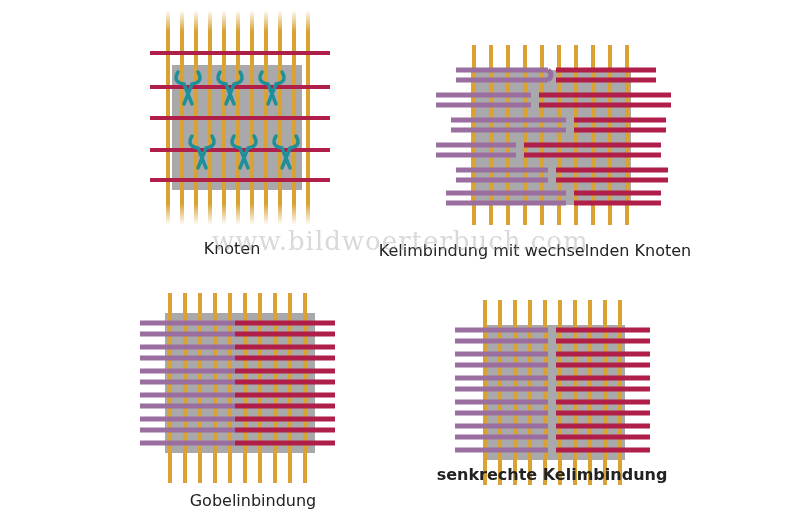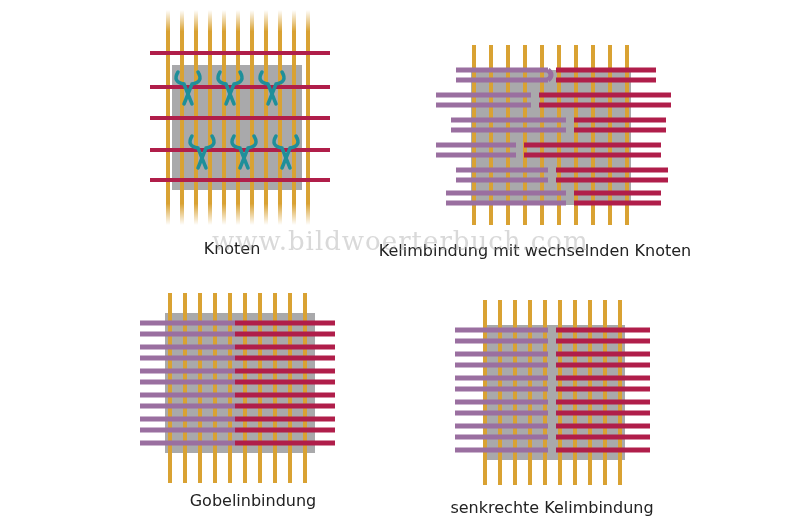--- a/index.html
+++ b/index.html
@@ -179,15 +179,15 @@
         <line x1="101" y1="113" x2="195" y2="113" stroke="#b01e4a"></line>
       <line x1="0" y1="126" x2="93" y2="126" stroke="#9a6fa0"></line>
         <line x1="101" y1="126" x2="195" y2="126" stroke="#b01e4a"></line>
       <line x1="0" y1="137" x2="93" y2="137" stroke="#9a6fa0"></line>
         <line x1="101" y1="137" x2="195" y2="137" stroke="#b01e4a"></line>
       <line x1="0" y1="150" x2="93" y2="150" stroke="#9a6fa0"></line>
         <line x1="101" y1="150" x2="195" y2="150" stroke="#b01e4a"></line>
     </g>
   </svg>
 </div>
-<div class="caption" style="left:552px;top:498px;">senkrechte Kelimbindung</div>
+<div class="caption" style="left:552px;top:465px;font-weight:bold;">senkrechte Kelimbindung</div>
 
 <div class="watermark">www.bildwoerterbuch.com</div>
 
 </body></html>

